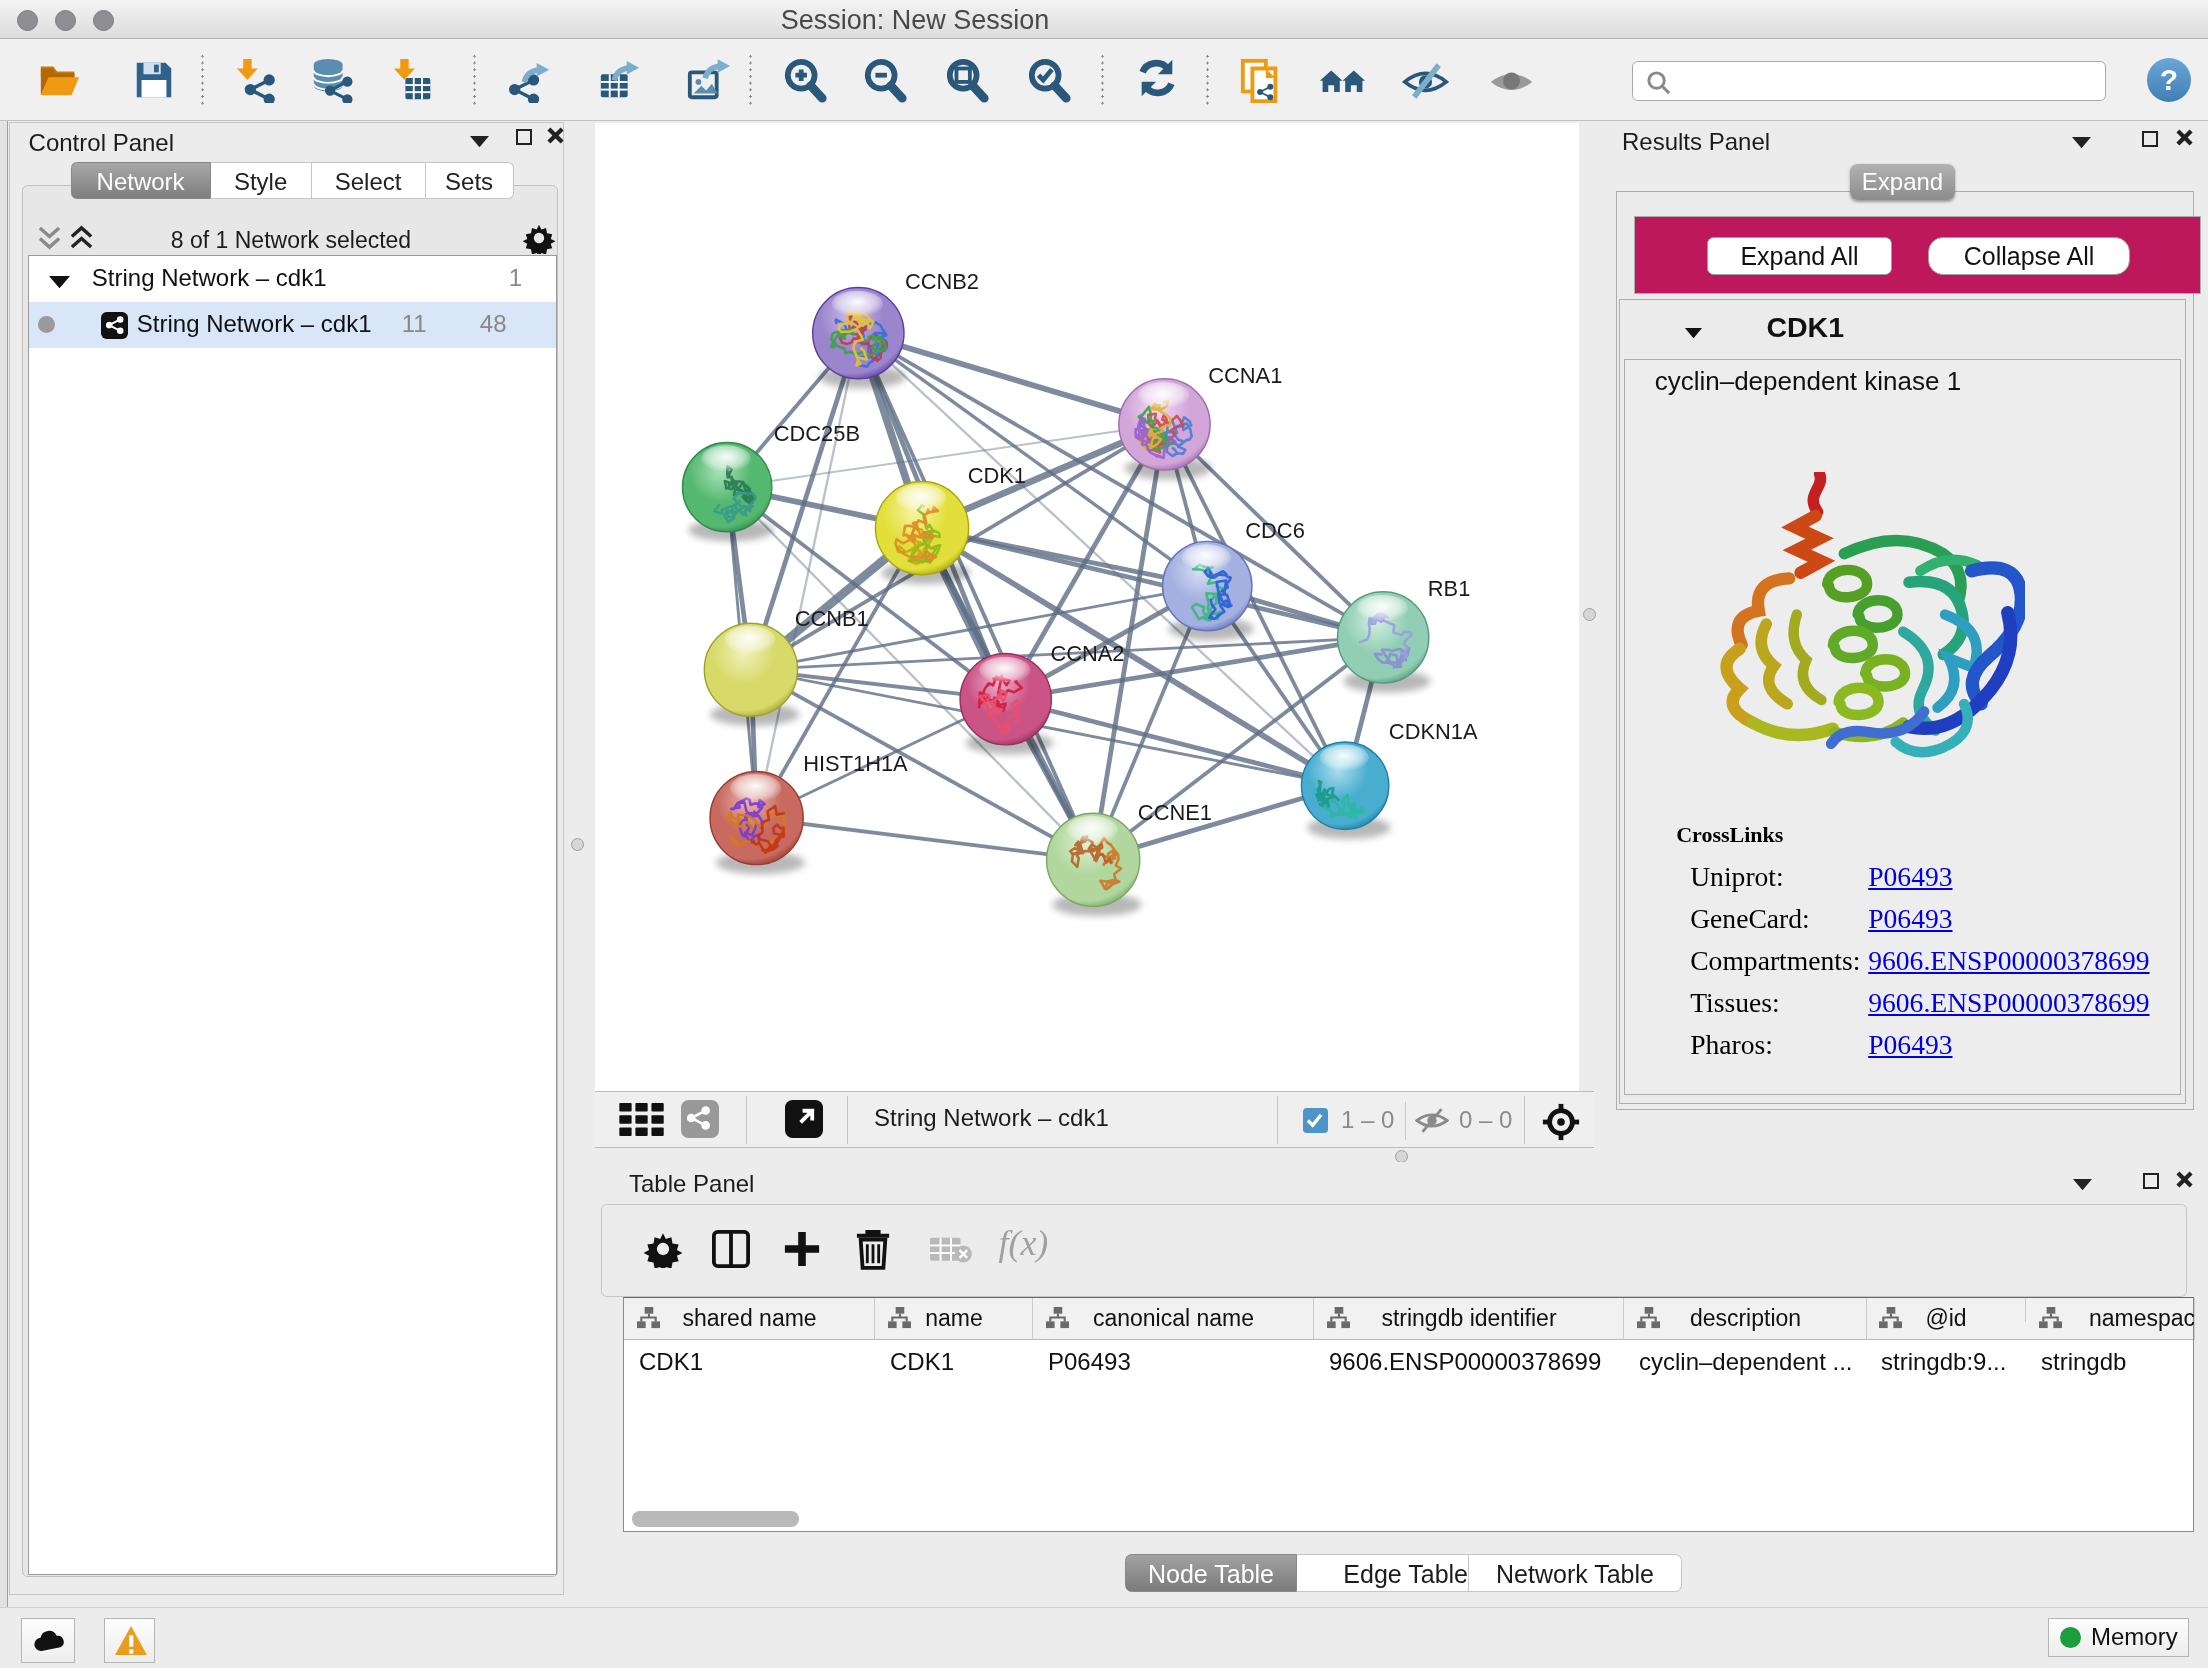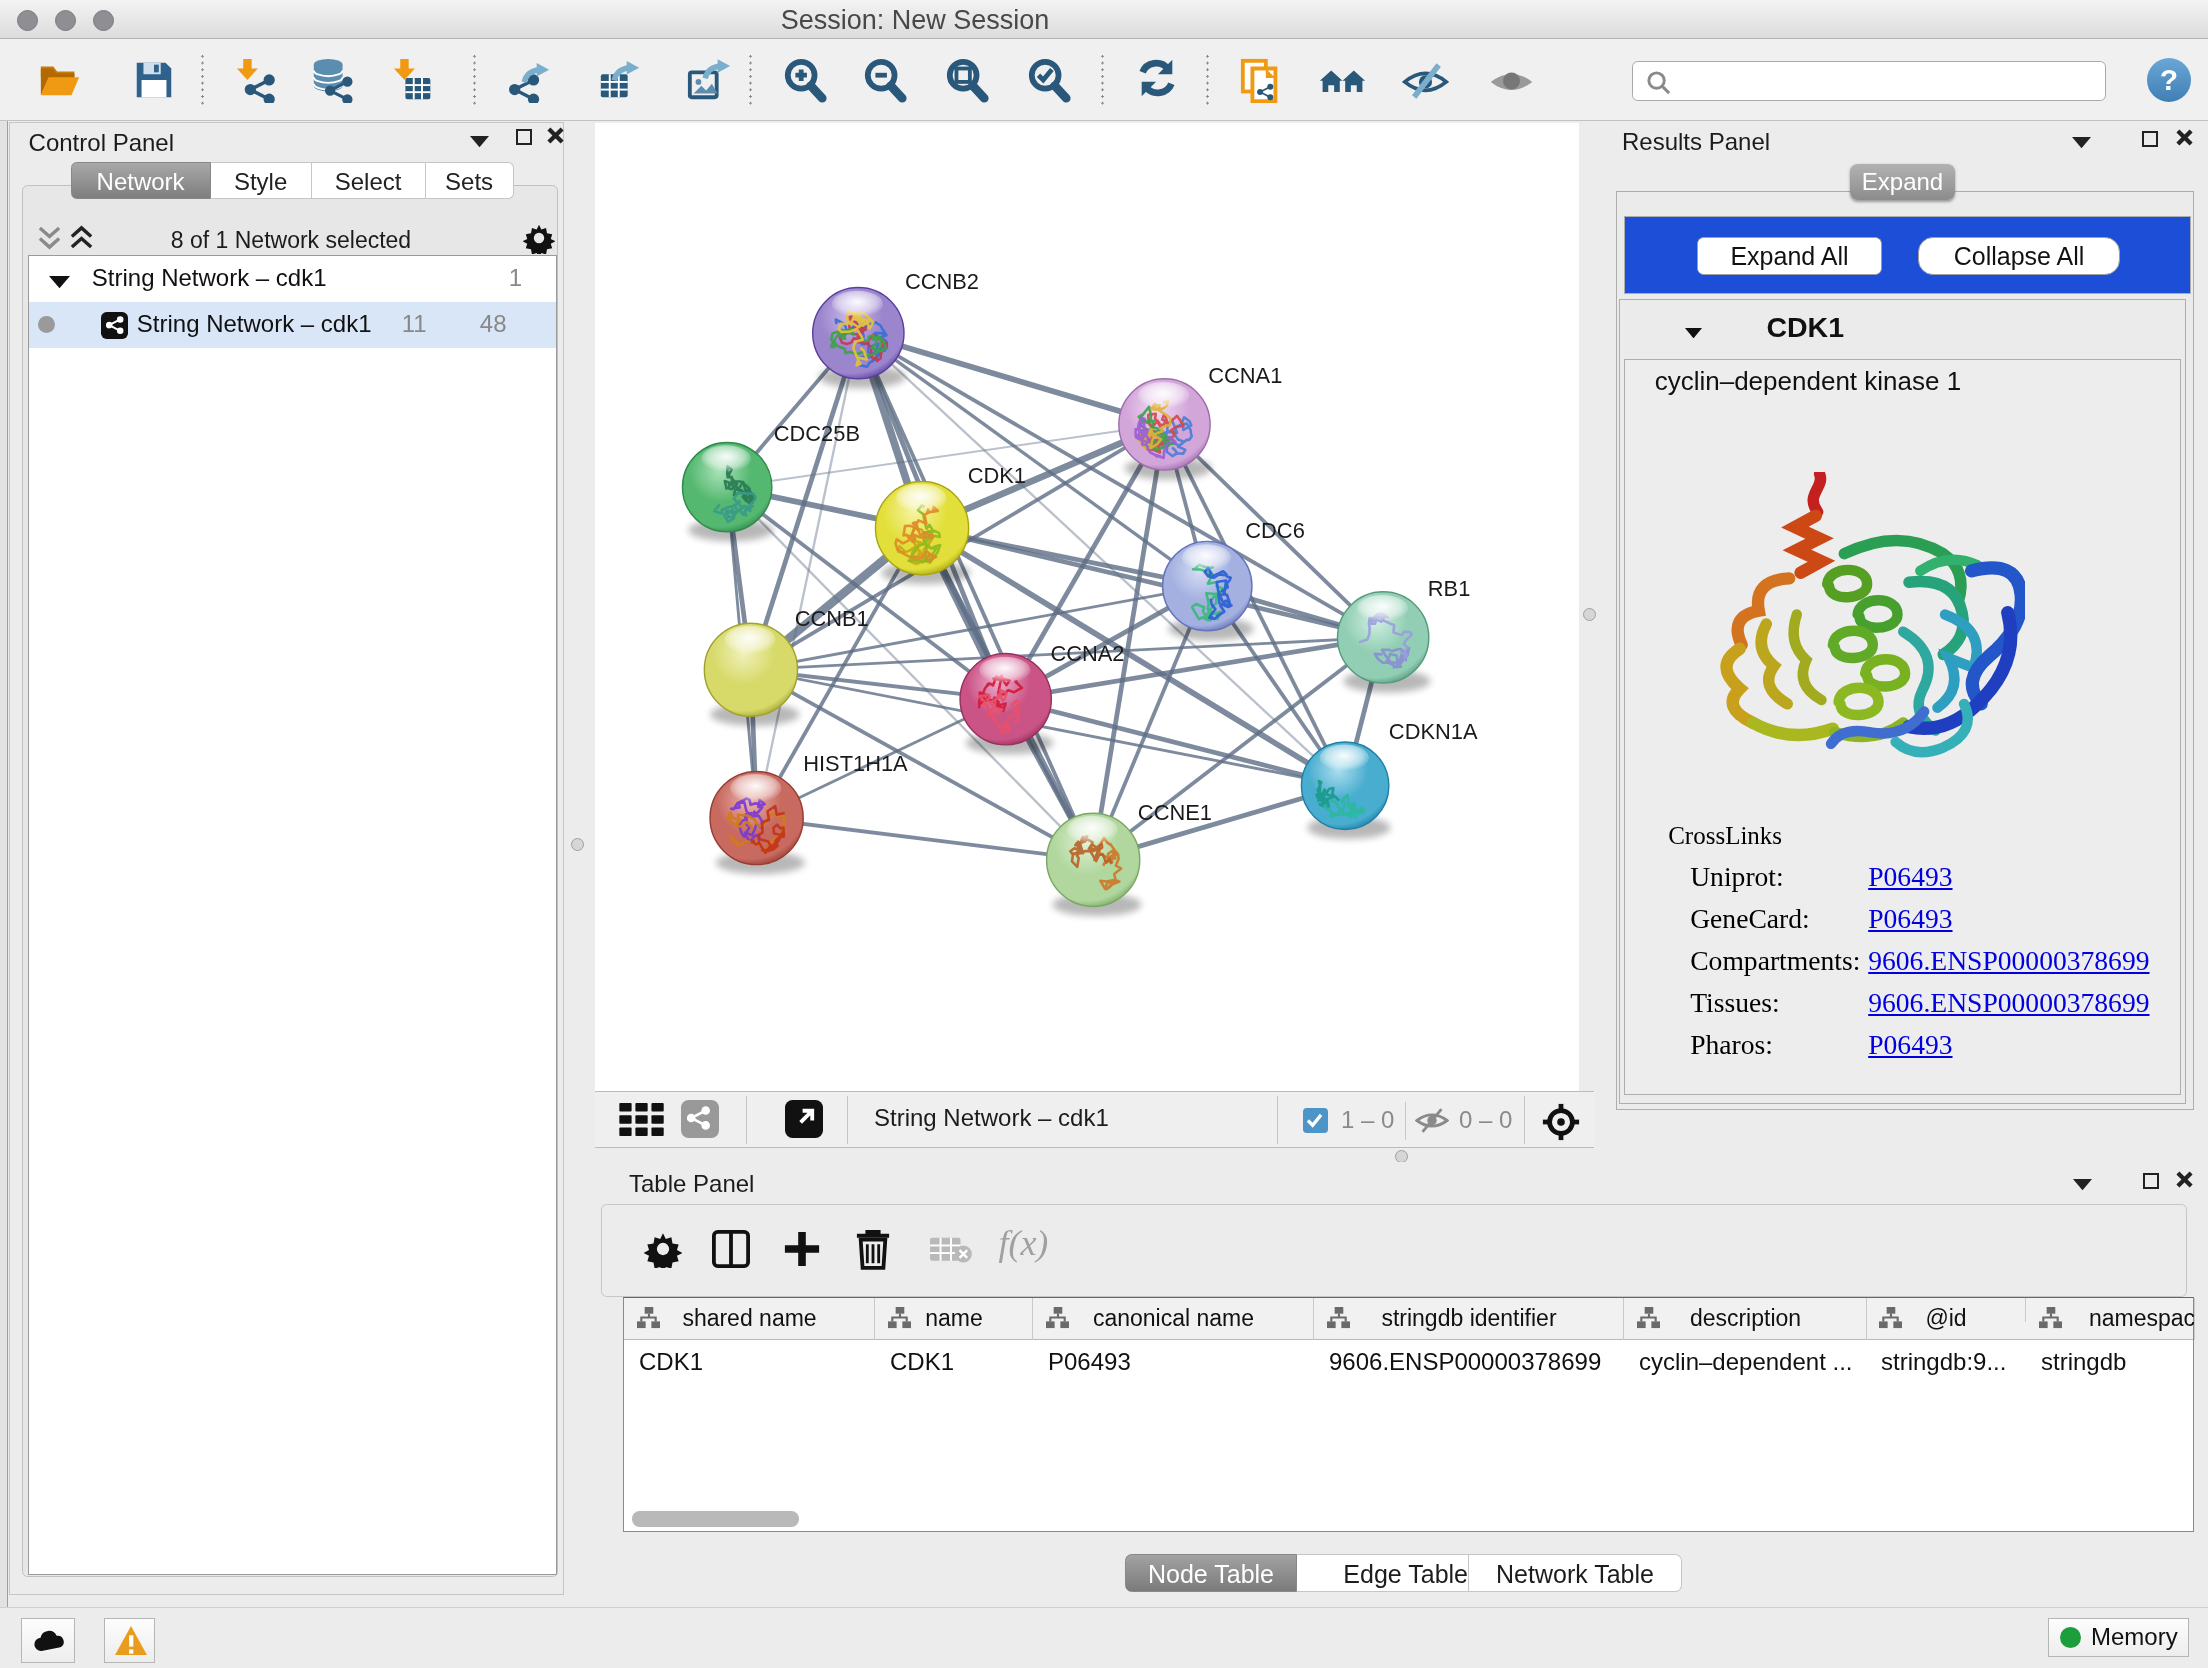--- a/index.html
+++ b/index.html
@@ -471,21 +471,21 @@
   <div class="panel-title abs" style="left:15px;top:4.8px">Results Panel</div>
   <svg class="abs" style="left:465px;top:12.4px" width="19" height="13.3" viewBox="0 0 20 14">
       <path d="M0,2 h20 l-10,12 z" fill="#222"></path>
     </svg>
   <div class="abs" style="left:535px;top:7.6px;width:16px;height:16px;border:2.4px solid #222"></div>
   <svg class="abs" style="left:569px;top:5.7px" width="17" height="17" viewBox="0 0 18 18">
       <path d="M2,2 L16,16 M16,2 L2,16" stroke="#222" stroke-width="4.5"></path>
     </svg>
   <div class="abs" style="left:8.6px;top:68px;width:578px;height:919px;border:1px solid #adadad;background:#ebebeb"></div>
   <div class="abs" style="left:243px;top:41px;width:105px;height:36px;background:linear-gradient(#b2b2b2,#8c8c8c);border-radius:7.6px;color:#fff;font-size:24px;text-align:center;line-height:36px;box-shadow:0 1.9px 2.9px rgba(0,0,0,0.35)">Expand</div>
-  <div class="abs" style="left:17px;top:93px;width:567px;height:78px;border:1px solid #adadad;background:#1d4ed8">
+  <div class="abs" style="left:27px;top:93px;width:567px;height:78px;border:1px solid #adadad;background:#be185d">
     <div class="abs" style="left:72px;top:20px;width:185px;height:38px;background:#fff;border:1px solid #9e9e9e;border-radius:6.7px;font-size:25px;color:#111;text-align:center;line-height:36px">Expand All</div>
     <div class="abs" style="left:293px;top:20px;width:202px;height:38px;background:#fff;border:1px solid #9e9e9e;border-radius:15px;font-size:25px;color:#111;text-align:center;line-height:36px">Collapse All</div>
   </div>
   <div class="abs" style="left:12.4px;top:176px;width:567px;height:805px;border:1px solid #adadad">
     <svg class="abs" style="left:65px;top:27px" width="17" height="11.4" viewBox="0 0 18 12">
         <path d="M0,1 h18 l-9,11 z" fill="#111"></path>
       </svg>
     <span class="abs" style="left:146px;top:11.4px;font-size:28.5px;font-weight:bold;color:#111">CDK1</span>
     <div class="abs" style="left:3.8px;top:59px;width:557px;height:736px;border:1px solid #adadad;background:#ededed">
       <div class="abs" style="left:29.5px;top:5.7px;font-size:26px;color:#111">cyclin–dependent kinase 1</div>
@@ -508,21 +508,21 @@
 <path d="M246,116 q48,-6 56,32 q6,28 -20,44" stroke="#27a37c" stroke-width="12"></path>
 <path d="M240,168 q40,24 20,62 q-12,24 14,42" stroke="#2fa8a0" stroke-width="11"></path>
 <path d="M284,150 q44,16 30,56 l-26,-10 q16,32 -12,52" stroke="#2e9fc0" stroke-width="11"></path>
 <path d="M258,104 q30,-20 60,-6" stroke="#32b06e" stroke-width="11"></path>
 <path d="M312,104 q48,-12 52,24 q4,34 -34,66 q-30,26 -8,50" stroke="#2356c8" stroke-width="14"></path>
 <path d="M350,148 q14,54 -34,98 q-32,30 -70,22" stroke="#1f3fc0" stroke-width="14"></path>
 <path d="M262,252 q-20,28 -56,22 q-30,-6 -42,12" stroke="#3f6ed0" stroke-width="11"></path>
 <path d="M304,244 q14,30 -22,46 q-30,12 -50,-6" stroke="#35b0b8" stroke-width="11"></path>
 </g>
         </svg>
-      <div class="abs" style="left:43px;top:462px;font-family:'Liberation Serif',serif;font-weight:normal;font-size:25px;color:#000">CrossLinks</div>
+      <div class="abs" style="left:51px;top:462px;font-family:'Liberation Serif',serif;font-weight:bold;font-size:22px;color:#000">CrossLinks</div>
       <div class="abs" style="left:65px;top:496px;font-family:'Liberation Serif',serif;font-size:27.6px;color:#000;line-height:42px">
         Uniprot:<br>GeneCard:<br>Compartments:<br>Tissues:<br>Pharos:
       </div>
       <div class="abs" style="left:243px;top:496px;font-family:'Liberation Serif',serif;font-size:27.6px;color:#0000e0;text-decoration:underline;line-height:42px">
         P06493<br>P06493<br>9606.ENSP00000378699<br>9606.ENSP00000378699<br>P06493
       </div>
     </div>
   </div>
 </div>
 

